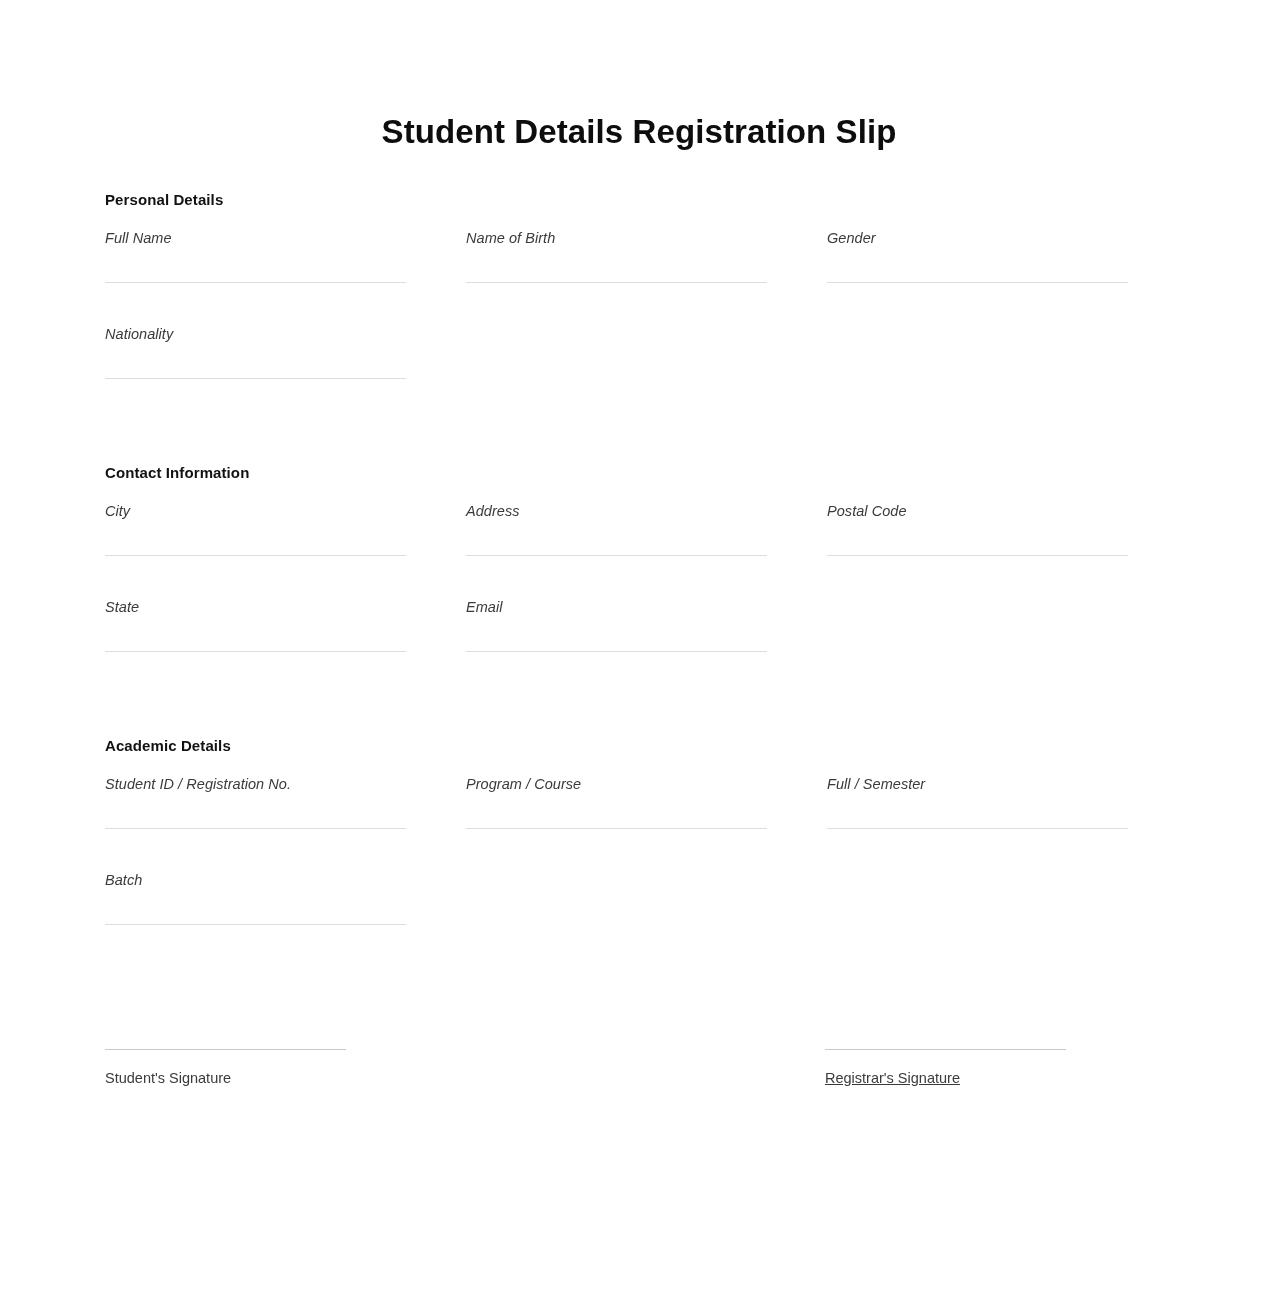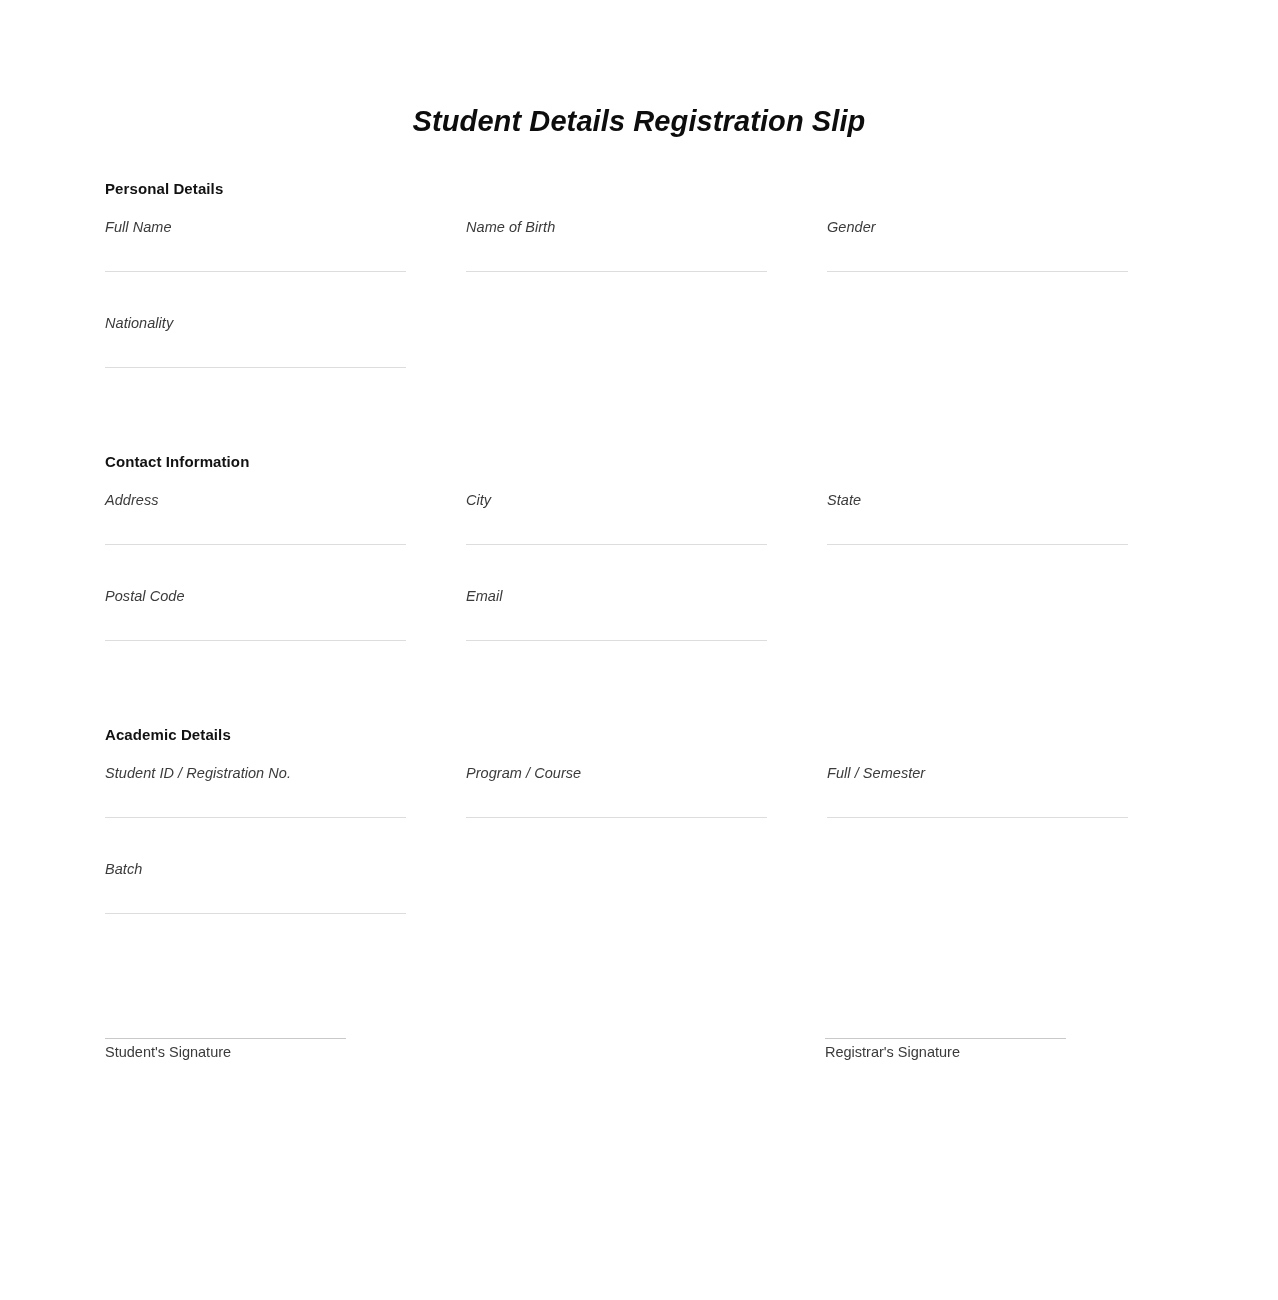--- a/index.html
+++ b/index.html
@@ -18,29 +18,28 @@
   }
   .page {
     position: relative;
     width: 1278px;
     height: 1300px;
     box-sizing: border-box;
   }
 
   
   .doc-title {
-    margin: 5px;
+    margin: 16px;
     padding-top: 96px;
     text-align: center;
-    font-size: 29px;
+    font-size: 33px;
     line-height: 40px;
     font-weight: 700;
     letter-spacing: 0.1px;
     color: #0d0d0d;
-    font-style: italic;
   }
 
   
   .form-body {
     margin: 0 auto;
     padding-left: 105px;
     padding-right: 105px;
     box-sizing: border-box;
     width: 1278px;
   }
@@ -118,29 +117,30 @@
     position: absolute;
     top: 0;
   }
   .signature-block.student {
     left: 0;
     width: 241px;
   }
   .signature-block.registrar {
     left: 720px;
     width: 241px;
+    text-decoration: underline;
   }
   .signature-line {
     height: 0;
     border-bottom: 1px solid #c9c9c9;
     width: 100%;
   }
   .signature-caption {
     display: block;
-    margin-top: 4px;
+    margin-top: 19px;
     font-size: 14.5px;
     line-height: 19px;
     color: #3b3b3b;
     white-space: nowrap;
   }
 </style>
 </head>
 <body>
 
 <div class="page">
@@ -173,36 +173,36 @@
             <div class="field-line"></div>
           </div>
           <div class="field empty-slot"></div>
           <div class="field empty-slot"></div>
         </div>
       </div>
       <div class="section">
         <h2 class="section-title">Contact Information</h2>
         <div class="field-grid">
           <div class="field">
+            <label class="field-label">City</label>
+            <input type="text" class="field-input" placeholder="" style="">
+            <div class="field-line"></div>
+          </div>
+          <div class="field">
             <label class="field-label">Address</label>
             <input type="text" class="field-input" placeholder="" style="">
             <div class="field-line"></div>
           </div>
           <div class="field">
-            <label class="field-label">City</label>
+            <label class="field-label">Postal Code</label>
             <input type="text" class="field-input" placeholder="" style="">
             <div class="field-line"></div>
           </div>
           <div class="field">
             <label class="field-label">State</label>
-            <input type="text" class="field-input" placeholder="" style="">
-            <div class="field-line"></div>
-          </div>
-          <div class="field">
-            <label class="field-label">Postal Code</label>
             <input type="text" class="field-input" placeholder="" style="">
             <div class="field-line"></div>
           </div>
           <div class="field">
             <label class="field-label">Email</label>
             <input type="text" class="field-input" placeholder="" style="">
             <div class="field-line"></div>
           </div>
         </div>
       </div>

